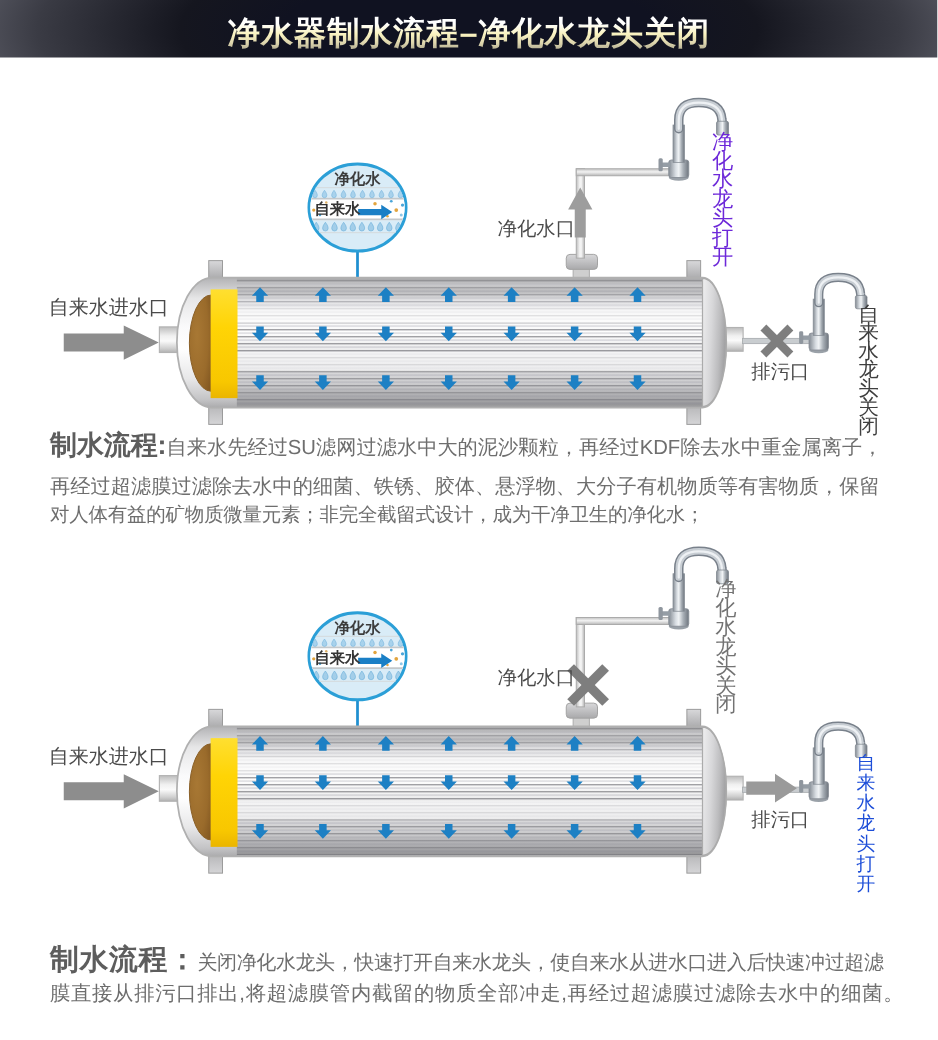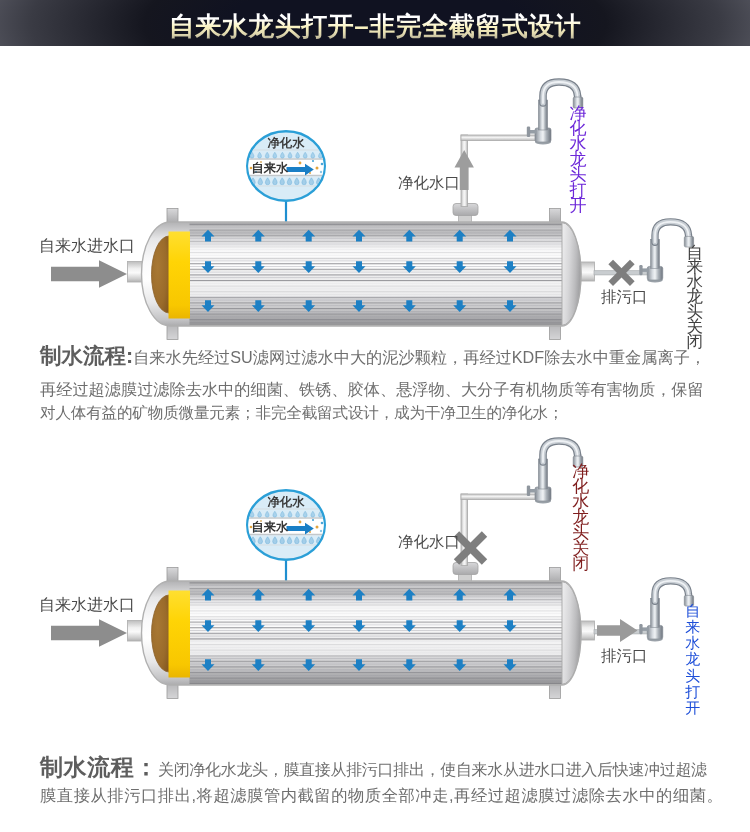--- a/index.html
+++ b/index.html
@@ -8,21 +8,21 @@
  background:radial-gradient(ellipse 56% 280% at 50% 52%, #101221 35%, #15161f 55%, #3a3b44 82%, #60616b 100%);}
 #hdr .t{position:absolute;left:0;top:9px;width:100%;text-align:center;
  font-size:26px;font-weight:bold;letter-spacing:0.5px;
  background:linear-gradient(180deg,#ffffff 28%,#faf3c0 52%,#ded6ae 72%,#a19c87 94%);
  -webkit-background-clip:text;background-clip:text;color:transparent}
 .par{position:absolute;left:40px;color:#6e6e6e;font-size:16.2px;white-space:nowrap;line-height:27px}
 .par b{color:#5d5d5d}
 </style></head>
 <body>
 <div id="hdr">
-    <div class="t">自来水龙头打开–非完全截留式设计</div>
+    <div class="t">净水器制水流程–净化水龙头关闭</div>
   </div>
 <svg width="750" height="832" viewBox="0 0 750 832" style="position:absolute;left:0;top:0">
 
 <defs>
 <linearGradient id="metal" x1="0" y1="0" x2="0" y2="1">
  <stop offset="0" stop-color="#a6a6a8"></stop>
         <stop offset="0.045" stop-color="#cacacc"></stop>
  <stop offset="0.10" stop-color="#bbbbbd"></stop>
         <stop offset="0.17" stop-color="#e2e2e4"></stop>
  <stop offset="0.30" stop-color="#f4f4f5"></stop>
@@ -346,18 +346,18 @@
     </g>
 </svg>
 <div style="position:absolute;left:39px;top:236px;font-size:16px;font-weight:500;color:#4a4a4a;letter-spacing:0px;white-space:nowrap">自来水进水口</div>
 <div style="position:absolute;left:398px;top:172.5px;font-size:15.5px;font-weight:500;color:#4a4a4a;letter-spacing:0px;white-space:nowrap">净化水口</div>
 <div style="position:absolute;left:601px;top:287px;font-size:15.5px;font-weight:500;color:#4a4a4a;letter-spacing:0px;white-space:nowrap">排污口</div>
 <div style="position:absolute;left:39px;top:595px;font-size:16px;font-weight:500;color:#4a4a4a;letter-spacing:0px;white-space:nowrap">自来水进水口</div>
 <div style="position:absolute;left:398px;top:531.5px;font-size:15.5px;font-weight:500;color:#4a4a4a;letter-spacing:0px;white-space:nowrap">净化水口</div>
 <div style="position:absolute;left:601px;top:646px;font-size:15.5px;font-weight:500;color:#4a4a4a;letter-spacing:0px;white-space:nowrap">排污口</div>
 <div style="position:absolute;left:569.5px;top:105.5px;font-size:17px;font-weight:500;color:#6d28d9;width:18.5px;word-break:break-all;line-height:15.4px;text-align:left">净化水龙头打开</div>
 <div style="position:absolute;left:685px;top:244.5px;font-size:16.5px;font-weight:500;color:#3f3f3f;width:18.0px;word-break:break-all;line-height:14.9px;text-align:right">自来水龙头关闭</div>
-<div style="position:absolute;left:571.5px;top:463.5px;font-size:17px;font-weight:500;color:#7f1d1d;width:18.5px;word-break:break-all;line-height:15.4px;text-align:center">净化水龙头关闭</div>
+<div style="position:absolute;left:571.5px;top:463.5px;font-size:17px;font-weight:500;color:#737373;width:18.5px;word-break:break-all;line-height:15.4px;text-align:center">净化水龙头关闭</div>
 <div style="position:absolute;left:683.5px;top:602.5px;font-size:15px;font-weight:500;color:#1d4ed8;width:18.5px;word-break:break-all;line-height:16.3px;text-align:center">自来水龙头打开</div>
 <div class="par" style="top:343px"><b style="font-size:21.5px">制水流程:</b>自来水先经过SU滤网过滤水中大的泥沙颗粒，再经过KDF除去水中重金属离子，</div>
 <div class="par" style="top:376px">再经过超滤膜过滤除去水中的细菌、铁锈、胶体、悬浮物、大分子有机物质等有害物质，保留</div>
 <div class="par" style="top:399px;font-size:15.6px;letter-spacing:-0.2px">对人体有益的矿物质微量元素；非完全截留式设计，成为干净卫生的净化水；</div>
-<div class="par" style="top:754px"><b style="font-size:23px;letter-spacing:0.6px">制水流程：</b><span style="font-size:16px;letter-spacing:-0.32px">关闭净化水龙头，膜直接从排污口排出，使自来水从进水口进入后快速冲过超滤</span></div>
+<div class="par" style="top:754px"><b style="font-size:23px;letter-spacing:0.6px">制水流程：</b><span style="font-size:16px;letter-spacing:-0.32px">关闭净化水龙头，快速打开自来水龙头，使自来水从进水口进入后快速冲过超滤</span></div>
 <div class="par" style="top:782px;font-size:16.3px;letter-spacing:0.55px">膜直接从排污口排出,将超滤膜管内截留的物质全部冲走,再经过超滤膜过滤除去水中的细菌。</div>
 </body></html>

